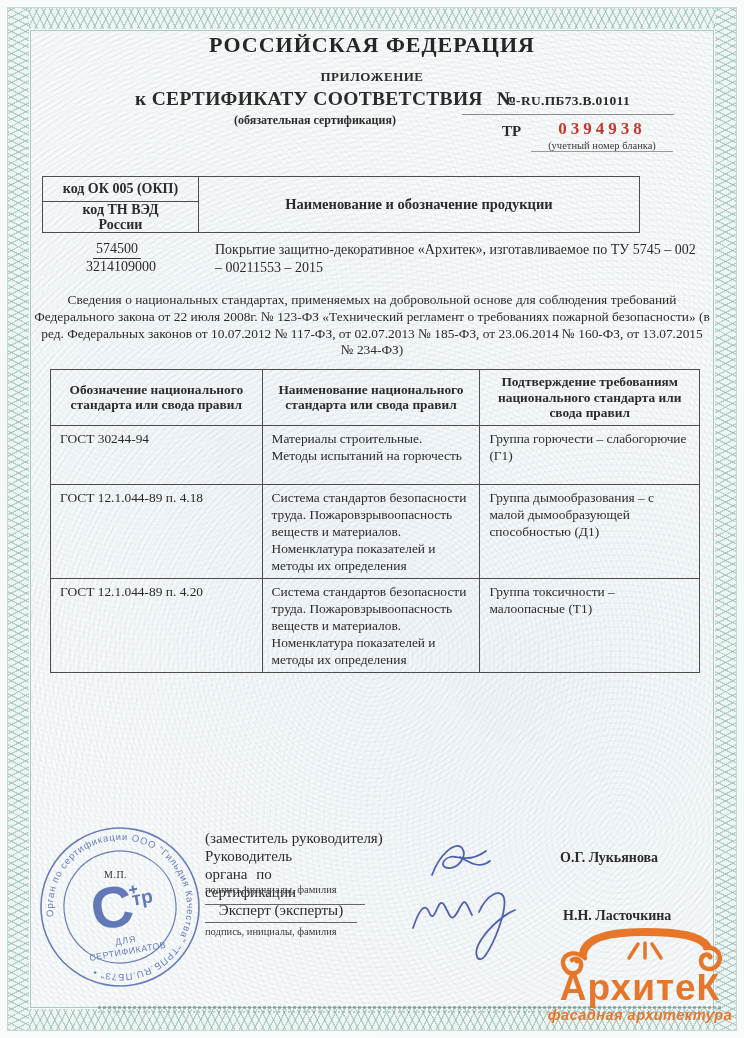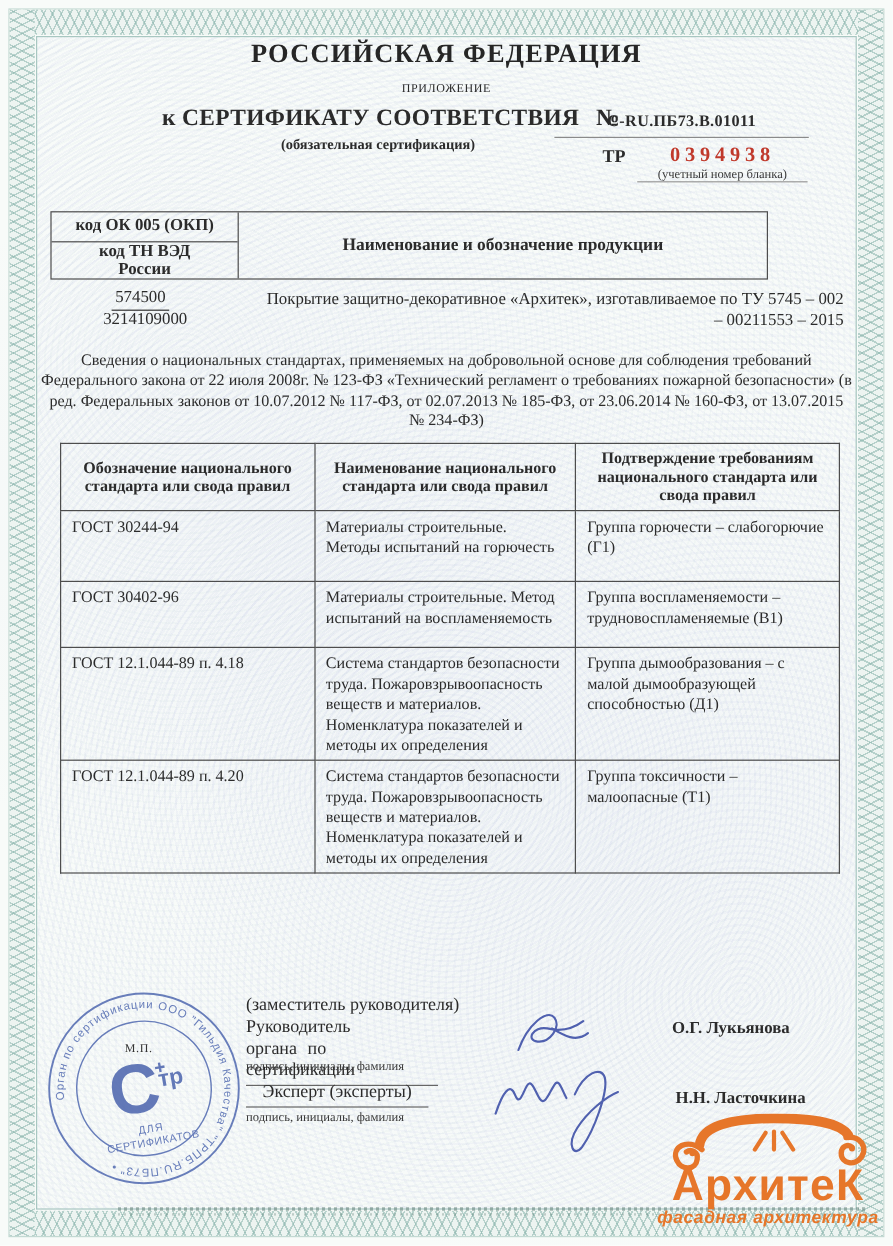--- a/index.html
+++ b/index.html
@@ -38,21 +38,21 @@
       repeating-linear-gradient(27deg,  rgba(137,180,172,0.55) 0 1.3px, transparent 1.3px 6.5px),
       repeating-linear-gradient(-27deg, rgba(137,180,172,0.55) 0 1.3px, transparent 1.3px 6.5px);
   }
   .band.top { top:8px; } .band.bottom { bottom:8px; }
   .band.left { left:8px; } .band.right { right:8px; }
 
   
   .title-country { position:absolute; top:32px; left:0; right:0; text-align:center;
     font-size:22px; font-weight:bold; letter-spacing:1px; color:#262626; }
   .title-appendix { position:absolute; top:69px; left:0; right:0; text-align:center;
-    font-size:10px; font-weight:normal; letter-spacing:0.5px; }
+    font-size:13px; font-weight:bold; letter-spacing:0.5px; }
   .title-cert { position:absolute; top:88px; left:135px;
     font-size:19.5px; font-weight:bold; letter-spacing:0.3px; }
   .title-cert .numero { margin-left:14px; }
   .cert-number { position:absolute; top:93px; left:462px; width:212px; text-align:center;
     font-size:13.5px; font-weight:bold; letter-spacing:0.3px;
     border-bottom:1px solid #8a8a8a; padding-bottom:5px; }
   .mandatory-note { position:absolute; top:113px; left:135px; width:360px; text-align:center;
     font-size:12px; font-weight:bold; }
   .tr-label { position:absolute; top:123px; left:502px; font-size:15px; font-weight:bold; }
   .blank-number { position:absolute; top:119px; left:531px; width:142px; text-align:center;
@@ -68,21 +68,21 @@
   .codes-left .c1 { height:25px; border-bottom:1.3px solid #4d4d4d;
     display:flex; align-items:center; justify-content:center; font-weight:bold; font-size:14px; }
   .codes-left .c2 { flex:1; display:flex; flex-direction:column; align-items:center; justify-content:center;
     font-weight:bold; font-size:14px; line-height:15px; }
   .codes-right { flex:1; display:flex; align-items:center; justify-content:center;
     font-weight:bold; font-size:14.5px; }
   .okp-value { position:absolute; left:93px; top:241px; font-size:14px;
     border-bottom:1px solid #333; padding:0 3px 1px; }
   .tnved-value { position:absolute; left:86px; top:259px; font-size:14px; }
   .product-name { position:absolute; left:215px; top:241px; width:488px;
-    font-size:14px; line-height:17.5px;text-align:right; }
+    font-size:14px; line-height:17.5px; }
 
   .intro { position:absolute; left:34px; top:292px; width:676px; text-align:center;
     font-size:13.4px; line-height:16.8px; }
 
   
   table.std { position:absolute; left:50px; top:369px; width:650px;
     border-collapse:collapse; font-size:13.4px; }
   table.std th, table.std td { border:1.3px solid #4d4d4d; vertical-align:top; }
   table.std th { font-weight:bold; text-align:center; padding:4px 10px; line-height:15.5px; height:40px; vertical-align:middle; }
   table.std td { padding:4px 9px; line-height:17px; }
@@ -168,25 +168,20 @@
     <tbody>
       <tr>
         <th>Обозначение национального стандарта или свода правил</th>
         <th>Наименование национального стандарта или свода правил</th>
         <th>Подтверждение требованиям национального стандарта или свода правил</th>
       </tr>
       <tr style="height:59px">
         <td>ГОСТ 30244-94</td>
         <td>Материалы строительные. Методы испытаний на горючесть</td>
         <td>Группа горючести – слабогорючие (Г1)</td>
-      </tr>
-      <tr style="height:55px">
-        <td>ГОСТ 30402-96</td>
-        <td>Материалы строительные. Метод испытаний на воспламеняемость</td>
-        <td>Группа воспламеняемости – трудновоспламеняемые (В1)</td>
       </tr>
       <tr style="height:72px">
         <td>ГОСТ 12.1.044-89 п. 4.18</td>
         <td>Система стандартов безопасности труда. Пожаровзрывоопасность веществ и материалов. Номенклатура показателей и методы их определения</td>
         <td>Группа дымообразования – с малой дымообразующей способностью (Д1)</td>
       </tr>
       <tr style="height:78px">
         <td>ГОСТ 12.1.044-89 п. 4.20</td>
         <td>Система стандартов безопасности труда. Пожаровзрывоопасность веществ и материалов. Номенклатура показателей и методы их определения</td>
         <td>Группа токсичности – малоопасные (Т1)</td>

